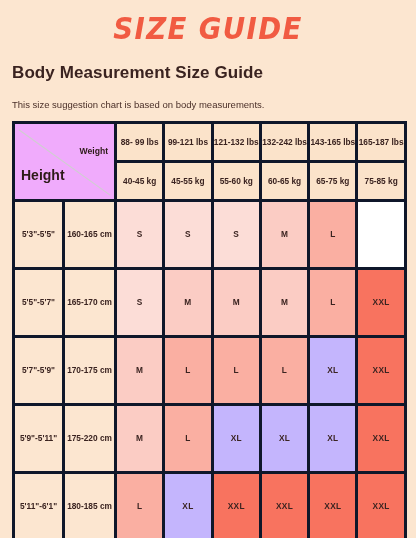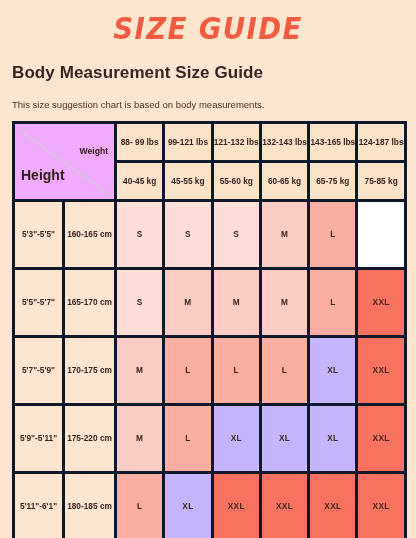--- a/index.html
+++ b/index.html
@@ -198,23 +198,23 @@
             <td class="corner" colspan="2" rowspan="2">
               <svg class="diag" viewBox="0 0 102 78" preserveAspectRatio="none">
                 <line x1="4" y1="6" x2="98" y2="74" stroke="#cfcfcf" stroke-width="1.1"></line>
               </svg>
               <span class="lbl-weight">Weight</span>
               <span class="lbl-height">Height</span>
             </td>
             <td class="hdr-lbs">88- 99 lbs</td>
             <td class="hdr-lbs">99-121 lbs</td>
             <td class="hdr-lbs">121-132 lbs</td>
-            <td class="hdr-lbs">132-143 lbs</td>
+            <td class="hdr-lbs">132-242 lbs</td>
             <td class="hdr-lbs">143-165 lbs</td>
-            <td class="hdr-lbs">124-187 lbs</td>
+            <td class="hdr-lbs">165-187 lbs</td>
           </tr>
           <tr>
             <td class="hdr-kg">40-45 kg</td>
             <td class="hdr-kg">45-55 kg</td>
             <td class="hdr-kg">55-60 kg</td>
             <td class="hdr-kg">60-65 kg</td>
             <td class="hdr-kg">65-75 kg</td>
             <td class="hdr-kg">75-85 kg</td>
           </tr>
           <tr class="data-row">

